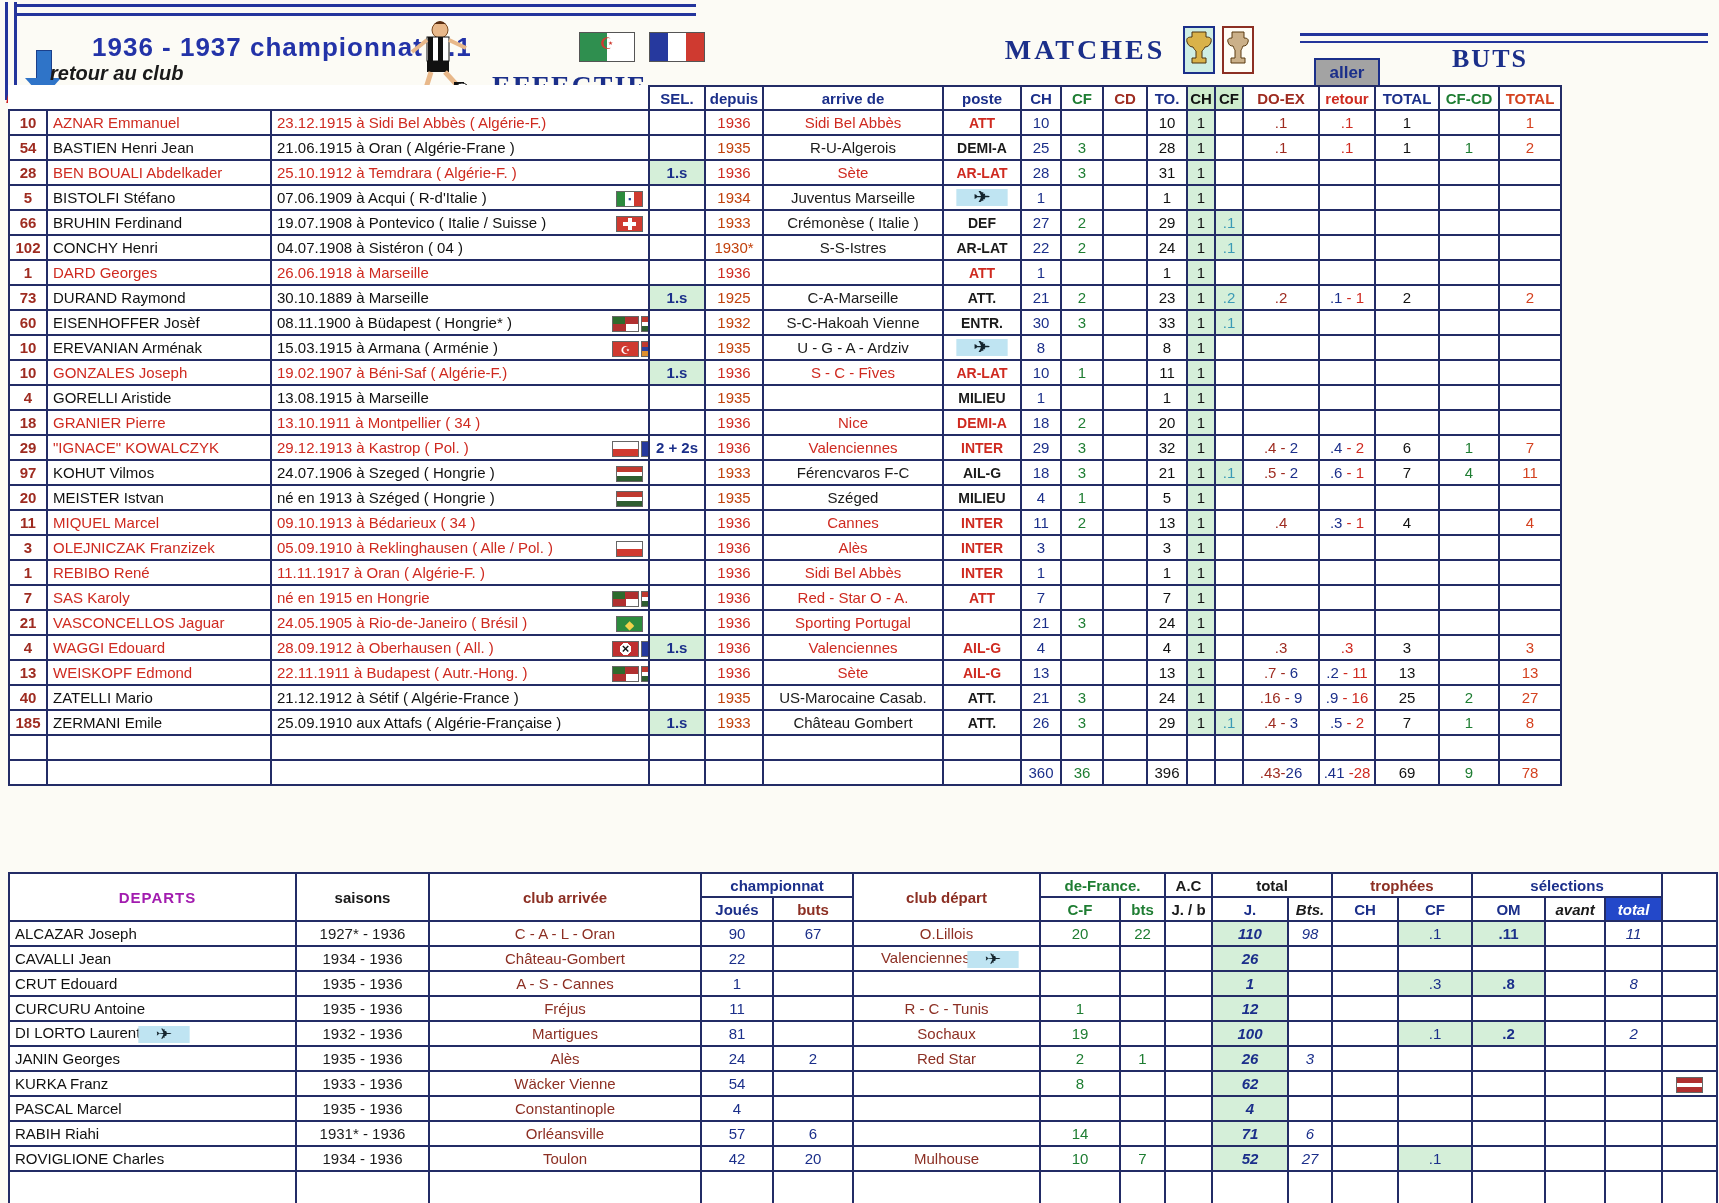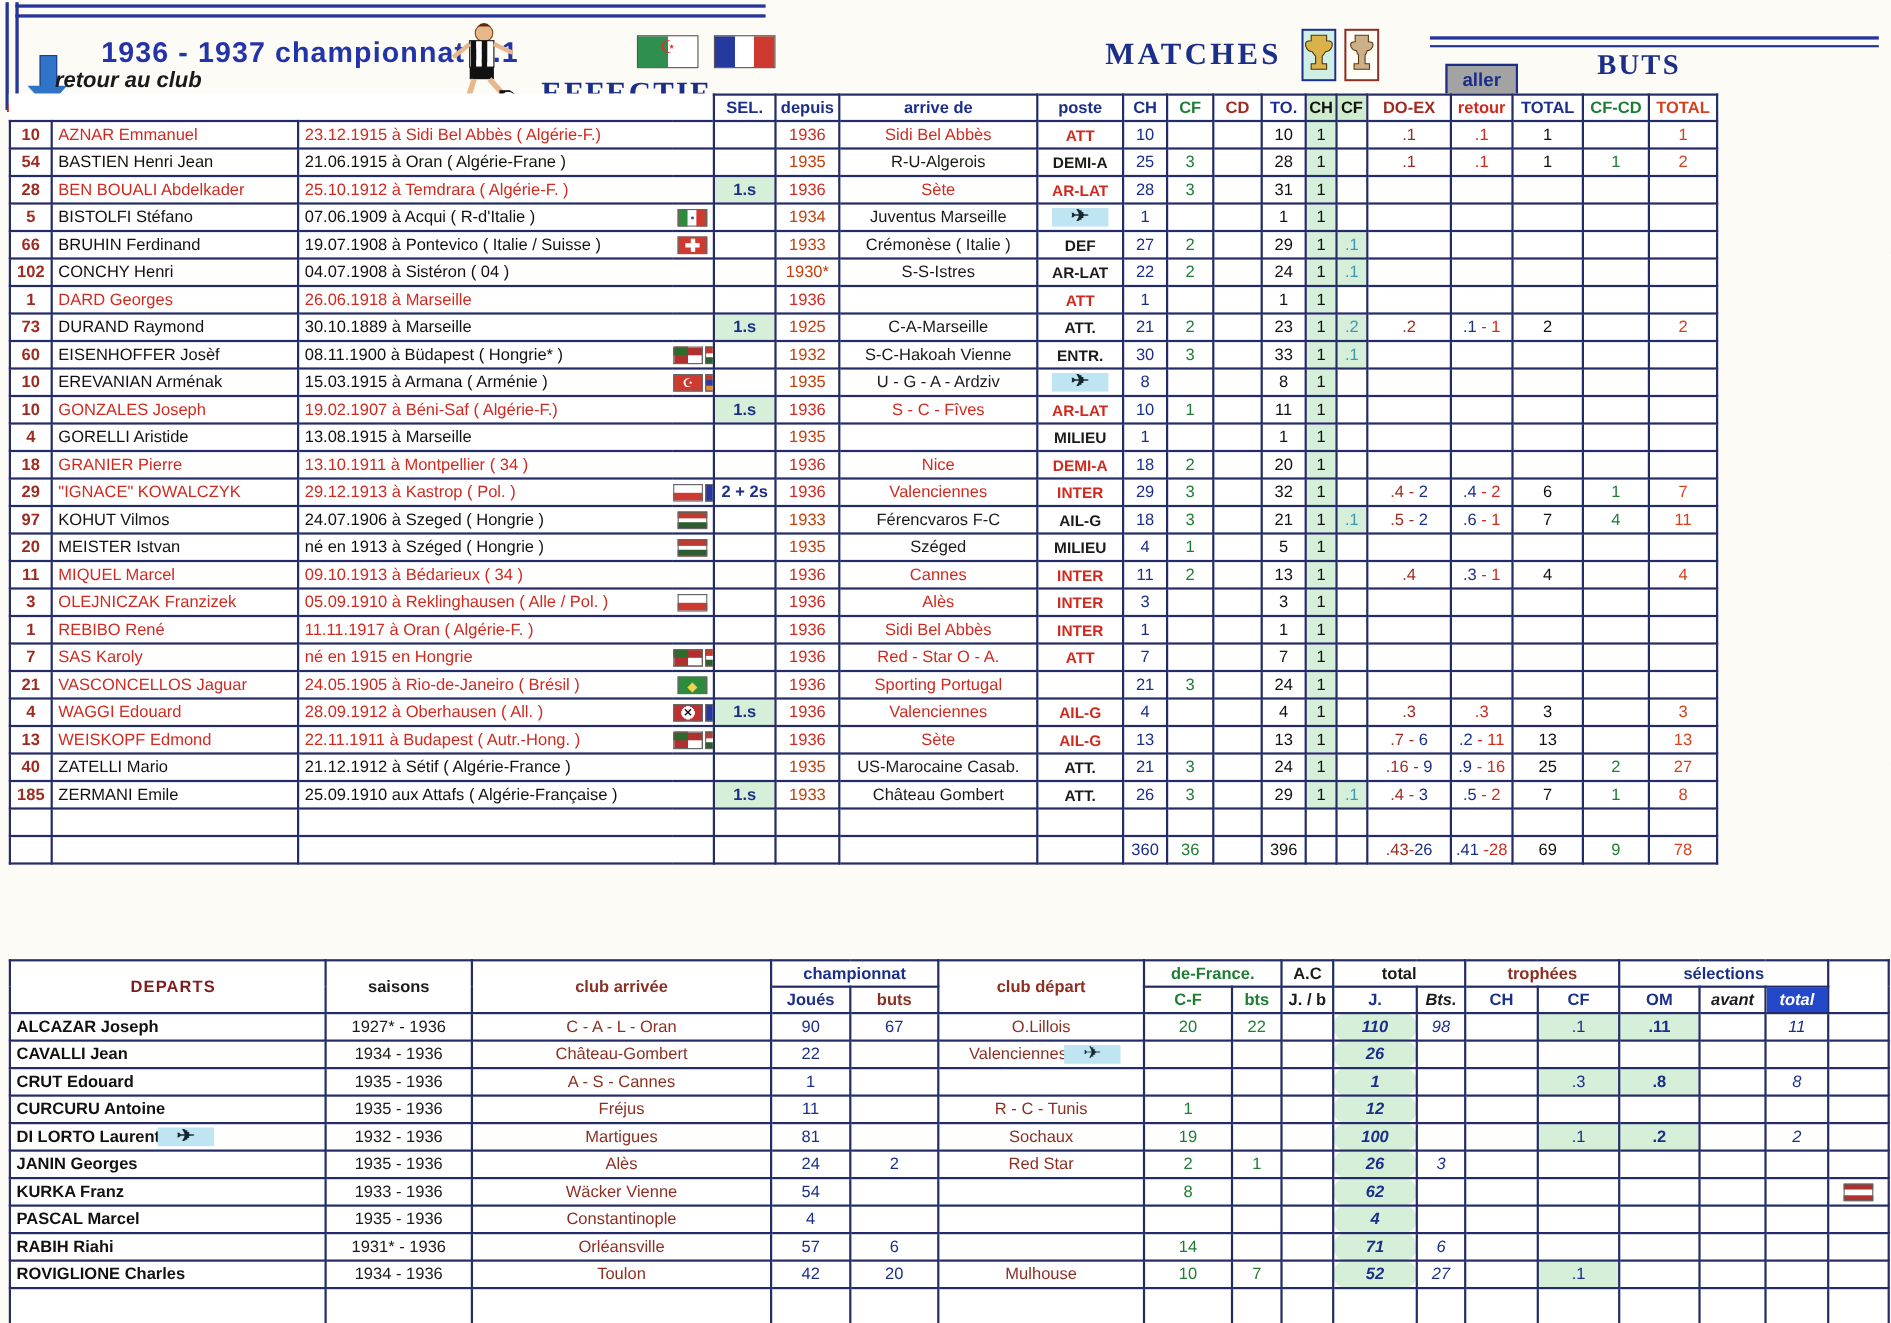--- a/index.html
+++ b/index.html
@@ -86,37 +86,37 @@
   .c-total2{color:#d4411f;border-left:2px dotted #444;}
   tr.red-row .c-name,tr.red-row .c-birth,tr.red-row .c-depuis,
   tr.red-row .c-arrive,tr.red-row .c-poste{color:#cf2a20;}
   .hl{background:#d5efd9;}
   th.h-chg,th.h-cfg{background:#cfeccd;color:#111;}
   th.h-cd{color:#9e2b20;} th.h-cf,th.h-cfcd{color:#1e7d32;}
   th.h-doex{color:#9e2b20;} th.h-retour{color:#cf2a20;} th.h-total2{color:#d4411f;border-left:2px dotted #444;}
   th.h-cfg{border-left:2px dashed #232c66;}
   .t-dr{color:#9e2b20;} .t-nv{color:#1b2f8a;} .t-rd{color:#cf2a20;}
   
-  #dep-table .c-name{font-weight:bold;color:#111;}
+  #dep-table .c-name{font-weight:normal;color:#111;}
   .c-saisons{color:#1a1a1a;}
   .c-cluba,.c-clubd{color:#8c2f23;}
   .c-joues{color:#1b2f8a;}
   .c-buts{color:#1b2f8a;border-left:2px dotted #333;}
   .c-cfr{color:#1e7d32;}
   .c-bts{color:#1e7d32;border-left:2px dotted #333;}
   .c-jb{color:#1a1a1a;}
-  .c-j{color:#1b2f8a;font-style:italic;font-weight:bold;border-radius:12px;}
+  .c-j{color:#1b2f8a;font-style:italic;font-weight:bold;}
   .c-bts2{color:#1b2f8a;font-style:italic;border-left:2px dotted #333;}
   .c-ch2{color:#1b2f8a;}
   .c-cf2{color:#1b2f8a;}
   .c-om{color:#1b2f8a;font-weight:bold;}
   .c-avant{border-left:2px dotted #26399e;}
   .c-totsel{color:#1b2f8a;font-style:italic;}
   .c-extra{padding:0;}
-  th.h-dep{color:#7f1d1d;letter-spacing:1px;padding-left:12px;}
+  th.h-dep{color:#a21caf;letter-spacing:1px;padding-left:12px;}
   th.h-saisons,th.h-ac,th.h-totg,th.h-jb,th.h-bts2g{color:#1a1a1a;}
   th.h-cluba,th.h-clubd,th.h-troph,th.h-butsb{color:#8c2f23;}
   th.h-defr,th.h-cfg2,th.h-btsg{color:#1e7d32;}
   th.h-avant{color:#1a1a1a;font-style:italic;font-weight:bold;margin-top:32px;}
   th.h-totsel{background:#2348c9;color:#fff;font-style:italic;}
 </style>
 </head>
 <body>
 
 <div id="canvas">

